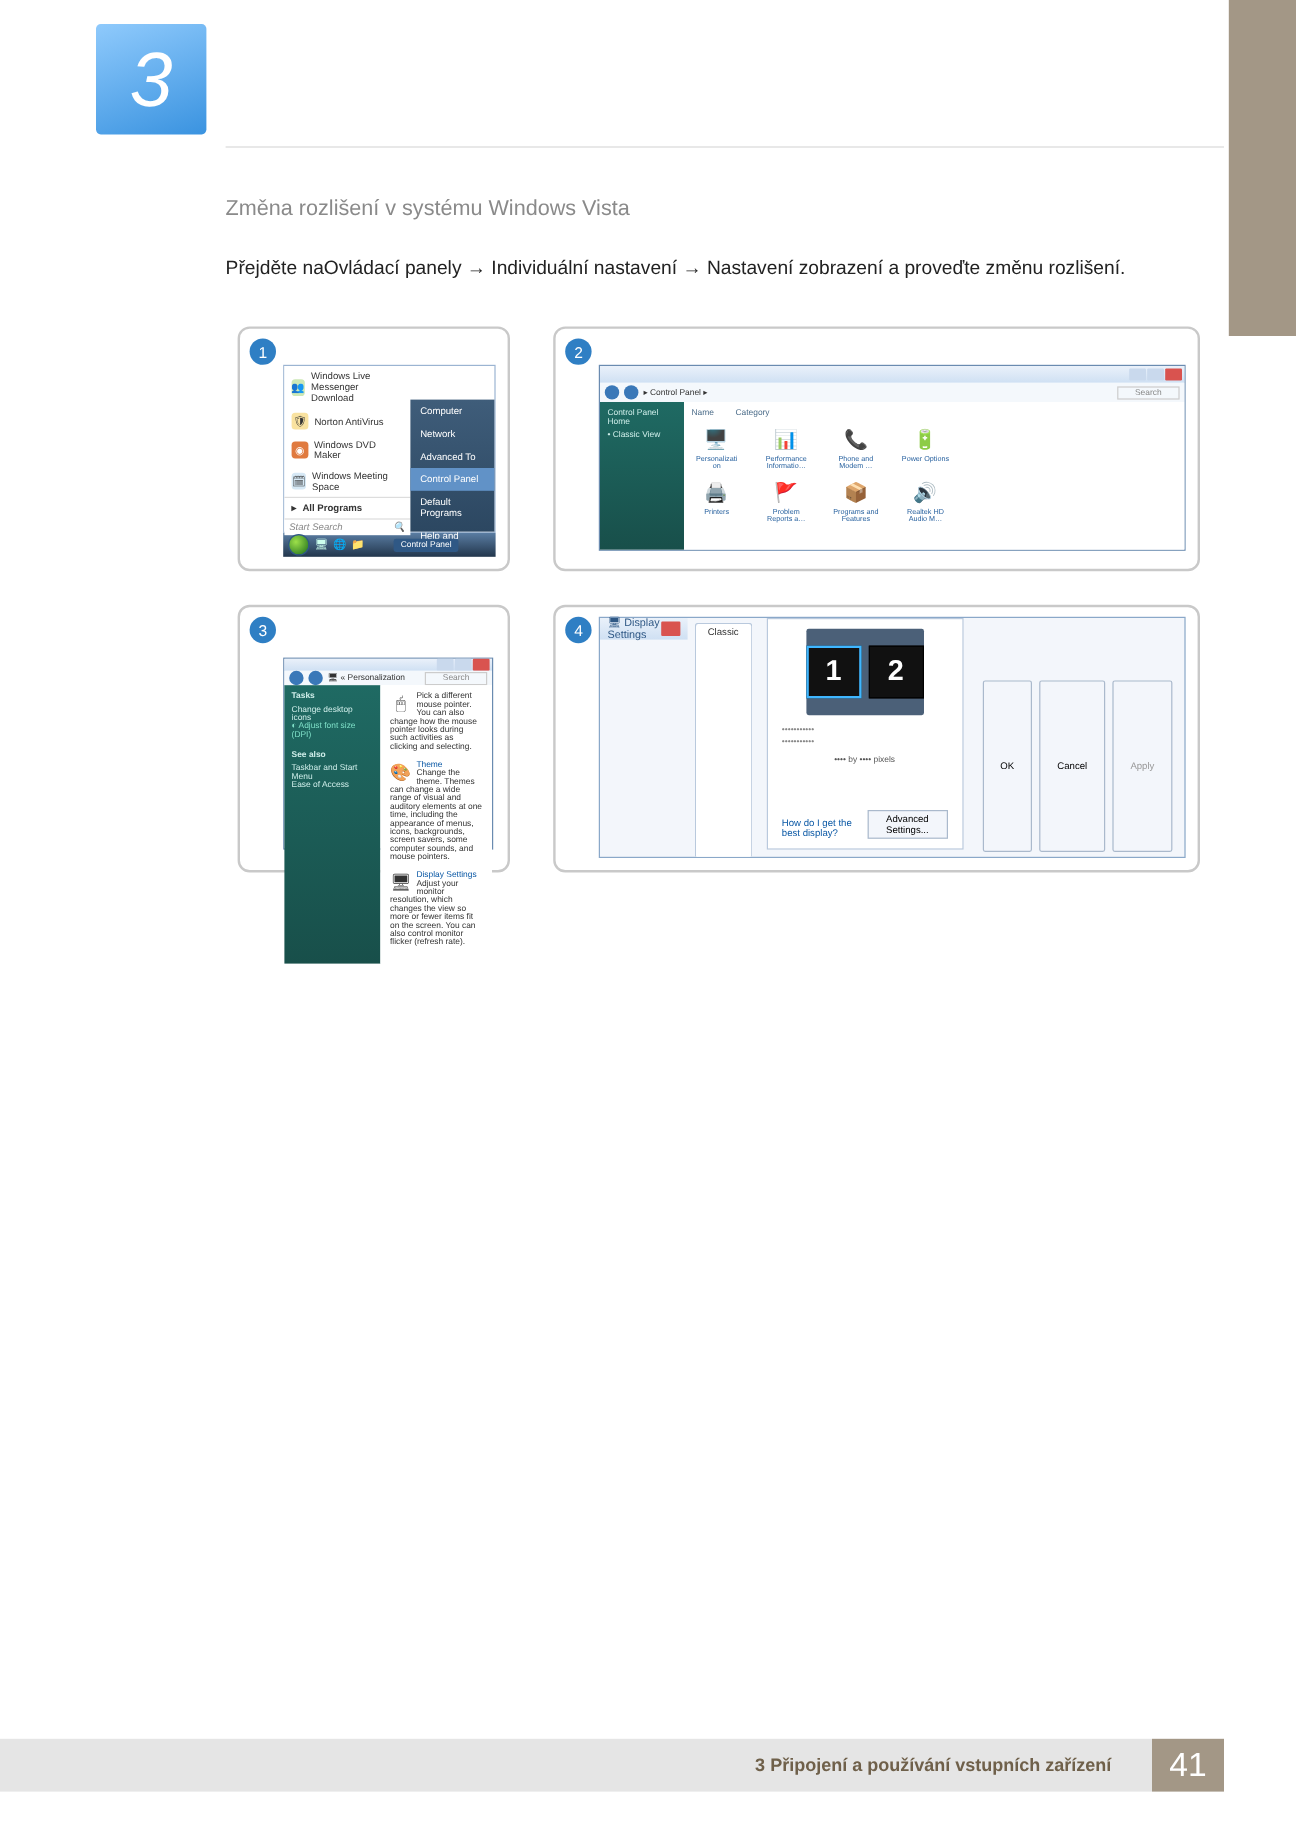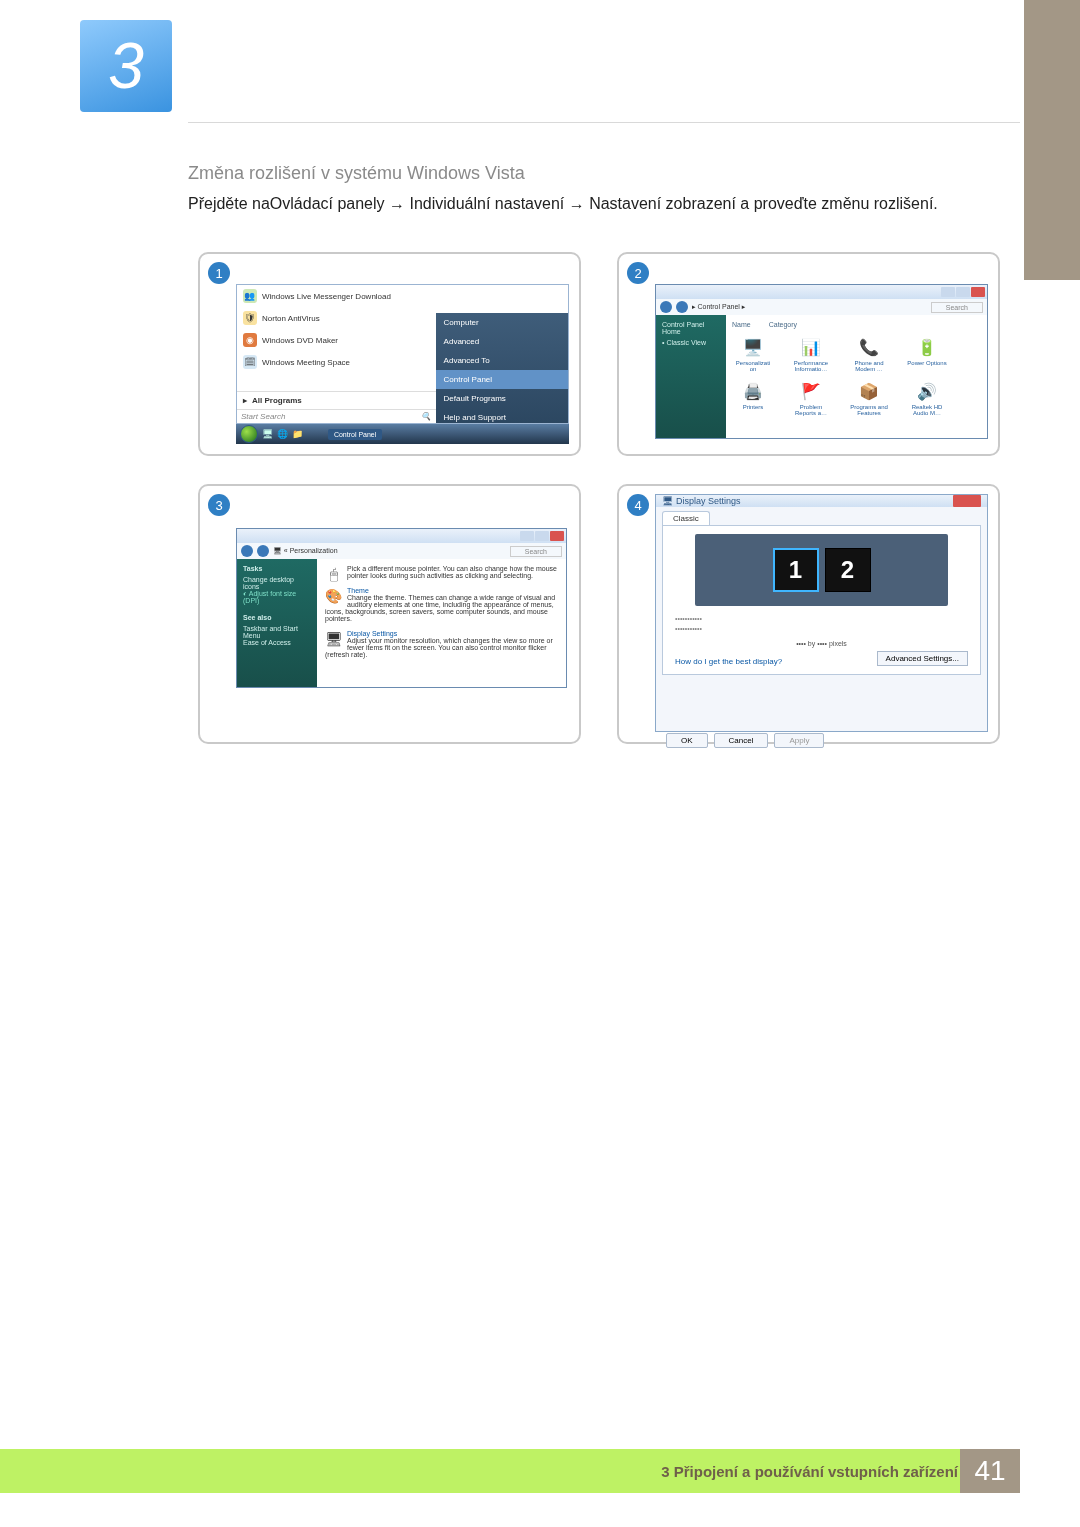--- a/index.html
+++ b/index.html
@@ -49,21 +49,21 @@
     border-top: 1px solid #d9d9d9;
     margin: 0 60px 0 188px;
   }
   .content {
     padding: 40px 70px 0 188px;
   }
   .subtitle {
     color: #8a8a8a;
     font-size: 18px;
     font-weight: 400;
-    margin-bottom: 8px;
+    margin-bottom: 28px;
   }
   .bodytext {
     color: #222;
     font-size: 16px;
     line-height: 1.5;
     margin-bottom: 36px;
   }
   .grid {
     display: grid;
     grid-template-columns: 1fr 1fr;
@@ -157,21 +157,21 @@
   .pz-side{width:80px;background:linear-gradient(#1f6a63,#184f4a);color:#cfeeea;padding:6px;display:flex;flex-direction:column;gap:10px;}
   .pz-task{font-size:7px;}
   .pz-hd{font-weight:bold;margin-bottom:4px;}
   .pz-main{flex:1;background:#fff;padding:6px 8px;font-size:7px;color:#333;}
   .pz-sec{margin-bottom:8px;}
   .pz-link{color:#0a58a5;}
   .pz-sec .ic{width:18px;height:18px;float:left;margin-right:4px;display:flex;align-items:center;justify-content:center;font-size:14px;}
 
   
   .s4 { padding: 8px 10px 10px 36px; }
-  .ds{border:1px solid #8aa8c9;height:238px;font-size:9px;background:#f3f6fb;display:flex;flex-direction:column;}
+  .ds{border:1px solid #8aa8c9;height:201px;font-size:9px;background:#f3f6fb;display:flex;flex-direction:row;}
   .ds-title{background:linear-gradient(#eaf1fa,#cfe0f3);height:18px;display:flex;align-items:center;padding:0 6px;color:#2f5885;justify-content:space-between;}
   .ds-title .wf-close{width:28px;height:12px;}
   .ds-tabrow{display:flex;padding:4px 6px 0 6px;}
   .ds-tab{background:#fff;border:1px solid #b9c9dd;border-bottom:none;border-radius:3px 3px 0 0;padding:2px 10px;font-size:8px;}
   .ds-pane{flex:1;background:#fff;margin:0 6px 6px 6px;border:1px solid #b9c9dd;padding:8px 12px;display:flex;flex-direction:column;}
   .mon-area{flex:0 0 72px;background:#4b6078;border-radius:2px;display:flex;align-items:center;justify-content:center;gap:6px;margin:0 20px;}
   .mon{background:#111;color:#fff;font-size:24px;font-weight:bold;width:46px;height:44px;display:flex;align-items:center;justify-content:center;border:1px solid #000;}
   .mon.sel{border:2px solid #3fb6ff;}
   .ds-checks{margin:8px 0 4px 0;font-size:7px;color:#888;line-height:1.4;}
   .ds-row{display:flex;justify-content:space-between;align-items:flex-end;margin-top:4px;}
@@ -191,21 +191,21 @@
 
   
   .footer {
     position:absolute;
     bottom:34px;
     left:0;right:0;
     height:44px;
     display:flex;
     align-items:stretch;
   }
-  .foot-bar{flex:1;background:#bef264;display:flex;align-items:center;justify-content:flex-end;padding-right:2px;color:#6f604a;font-size:15px;font-weight:bold;}
+  .foot-bar{flex:1;background:#e5e5e5;display:flex;align-items:center;justify-content:flex-end;padding-right:34px;color:#6f604a;font-size:15px;font-weight:bold;}
   .foot-num{width:60px;background:#a39786;color:#fff;display:flex;align-items:center;justify-content:center;font-size:28px;}
   .foot-edge{width:60px;}
 </style>
 </head>
 <body>
 
 <div class="side-tab"></div>
 
 <div class="header">
   <div class="chapter-badge">3</div>
@@ -240,21 +240,21 @@
             </div>
           <div style="flex:1"></div>
           <div class="sm-item sm-allprog">▸ <span>All Programs</span></div>
           <div class="sm-search">
               <span>Start Search</span>
               <span style="margin-left:auto;">🔍</span>
             </div>
         </div>
         <div class="sm-right">
           <div class="sm-r-item">Computer</div>
-          <div class="sm-r-item">Advanced</div>
+          <div class="sm-r-item">Network</div>
           <div class="sm-r-item">Advanced To</div>
           <div class="sm-r-item sel">Control Panel</div>
           <div class="sm-r-item">Default Programs</div>
           <div class="sm-r-item">Help and Support</div>
         </div>
       </div>
       <div class="taskbar">
         <span class="orb"></span>
         <span style="color:#cfe;font-size:9px;">🖥</span>
         <span style="color:#cfe;font-size:9px;">🌐</span>

